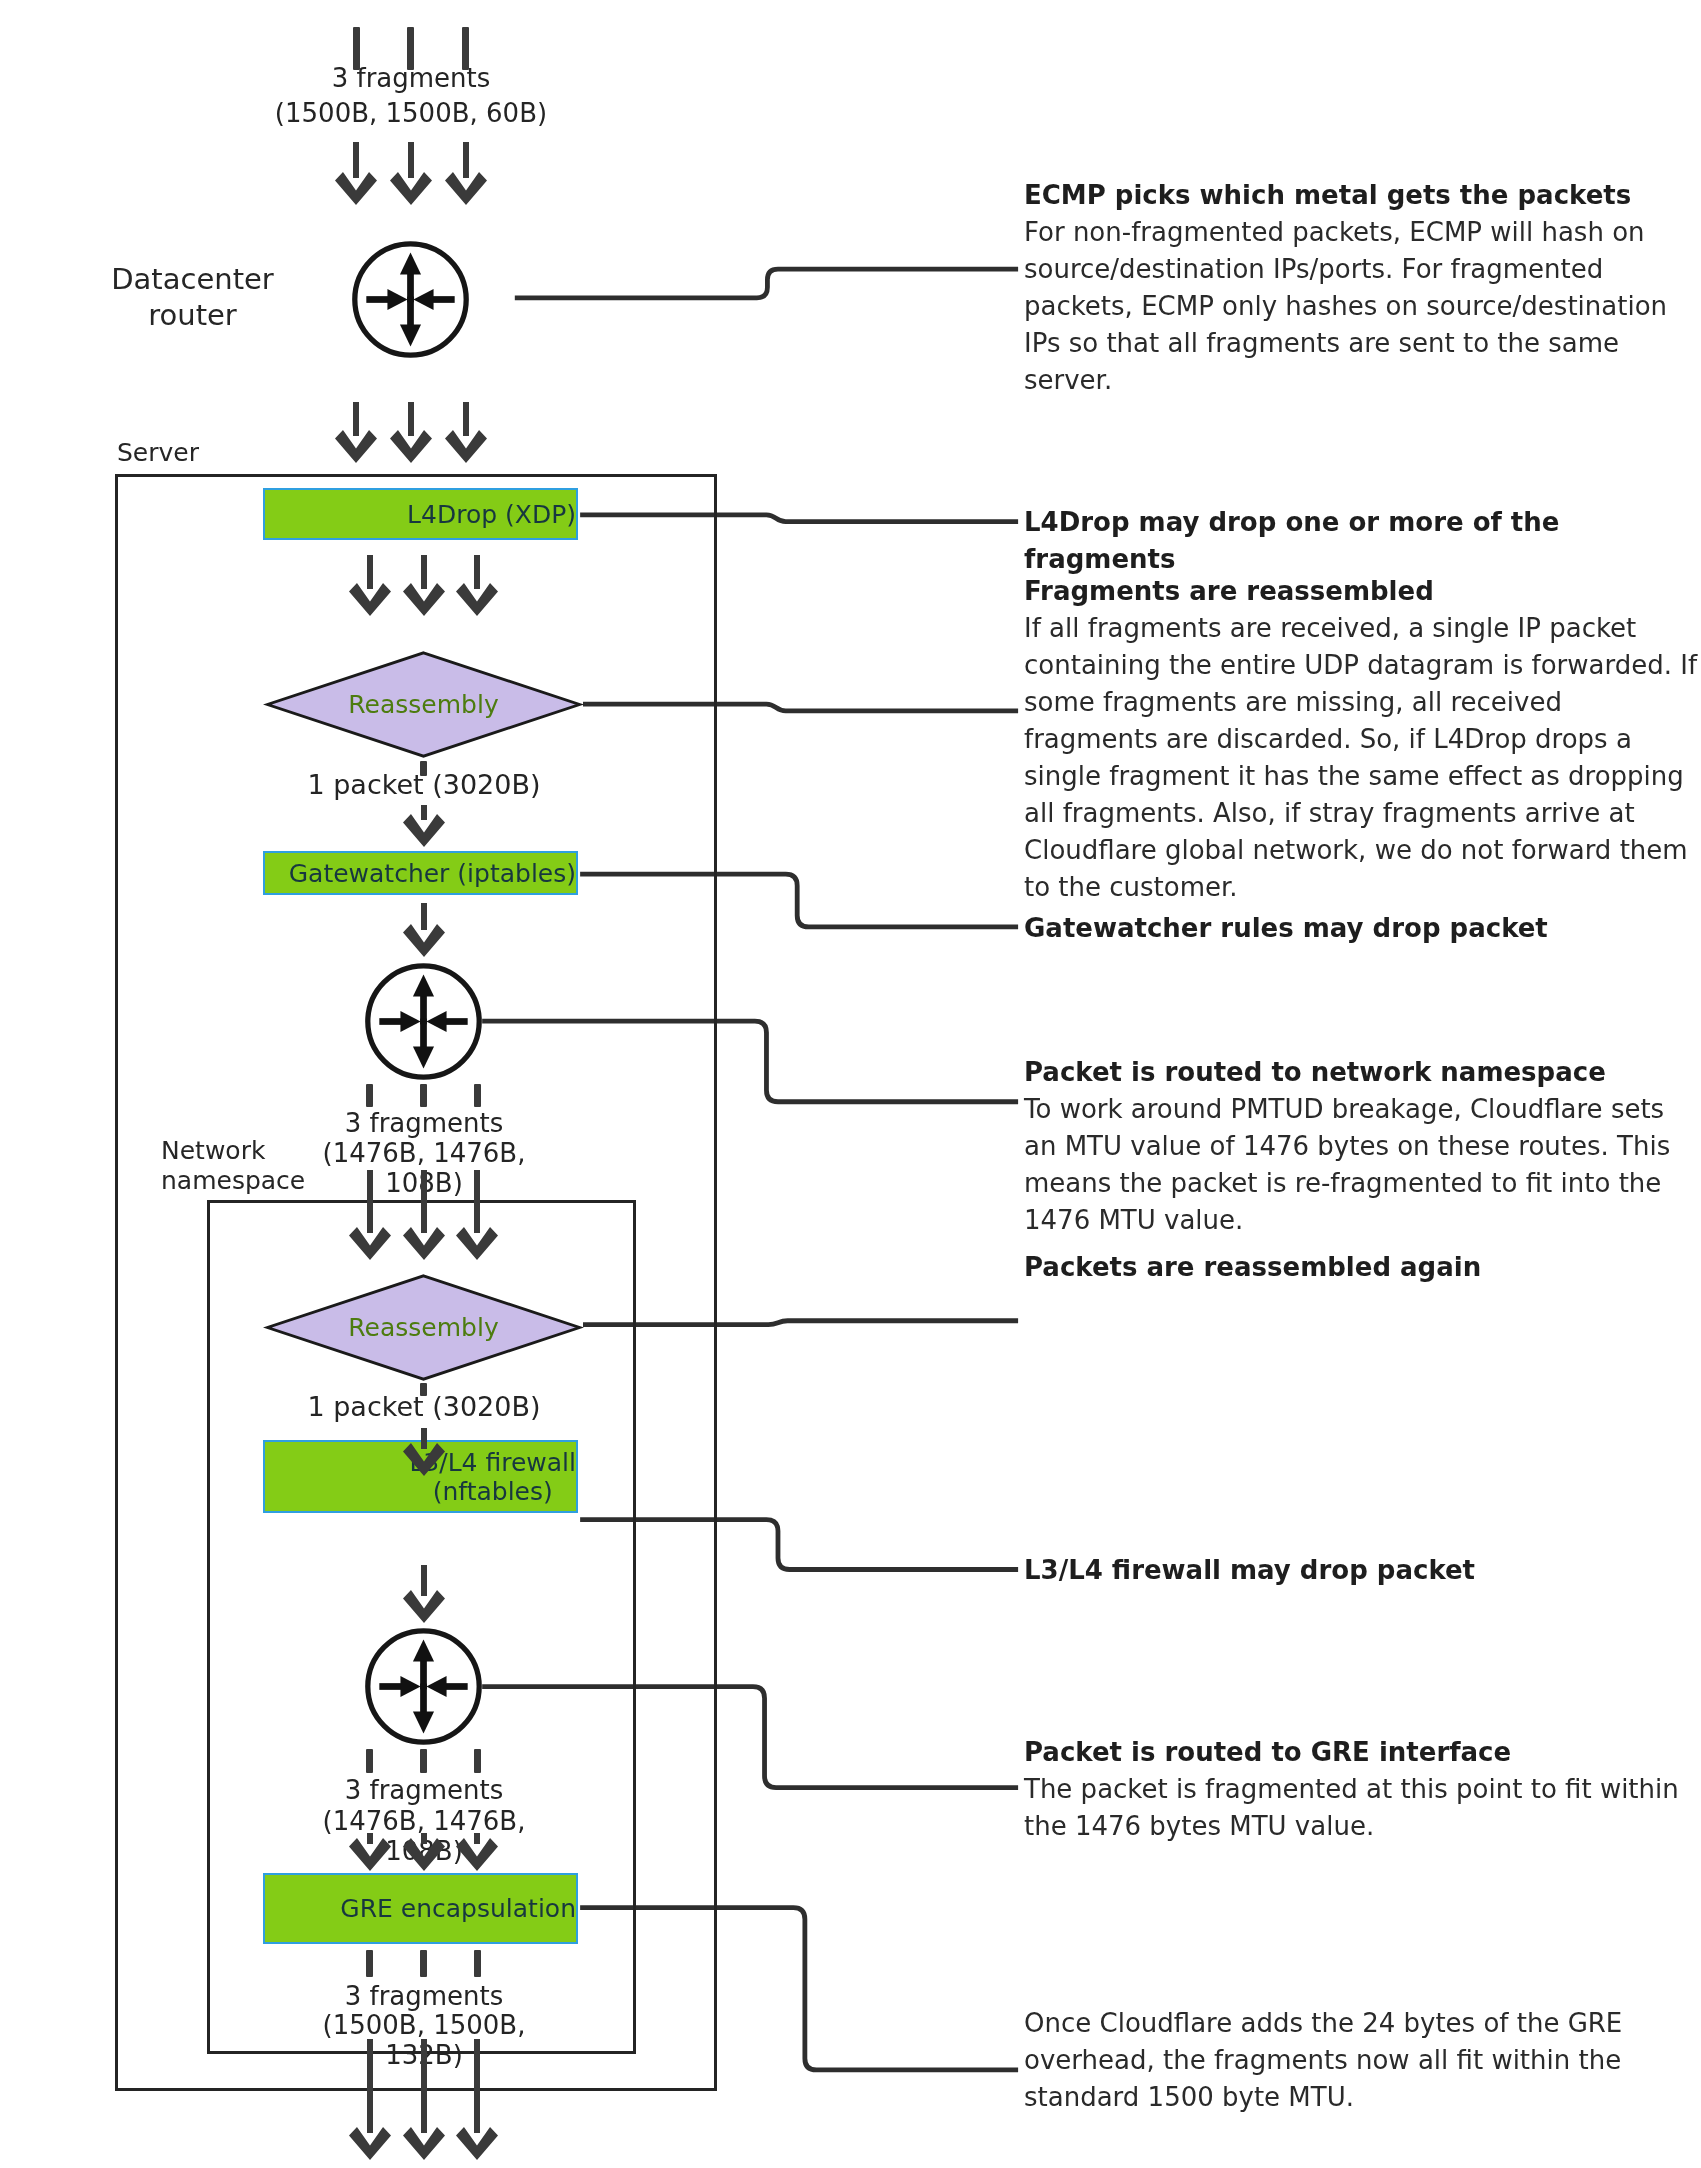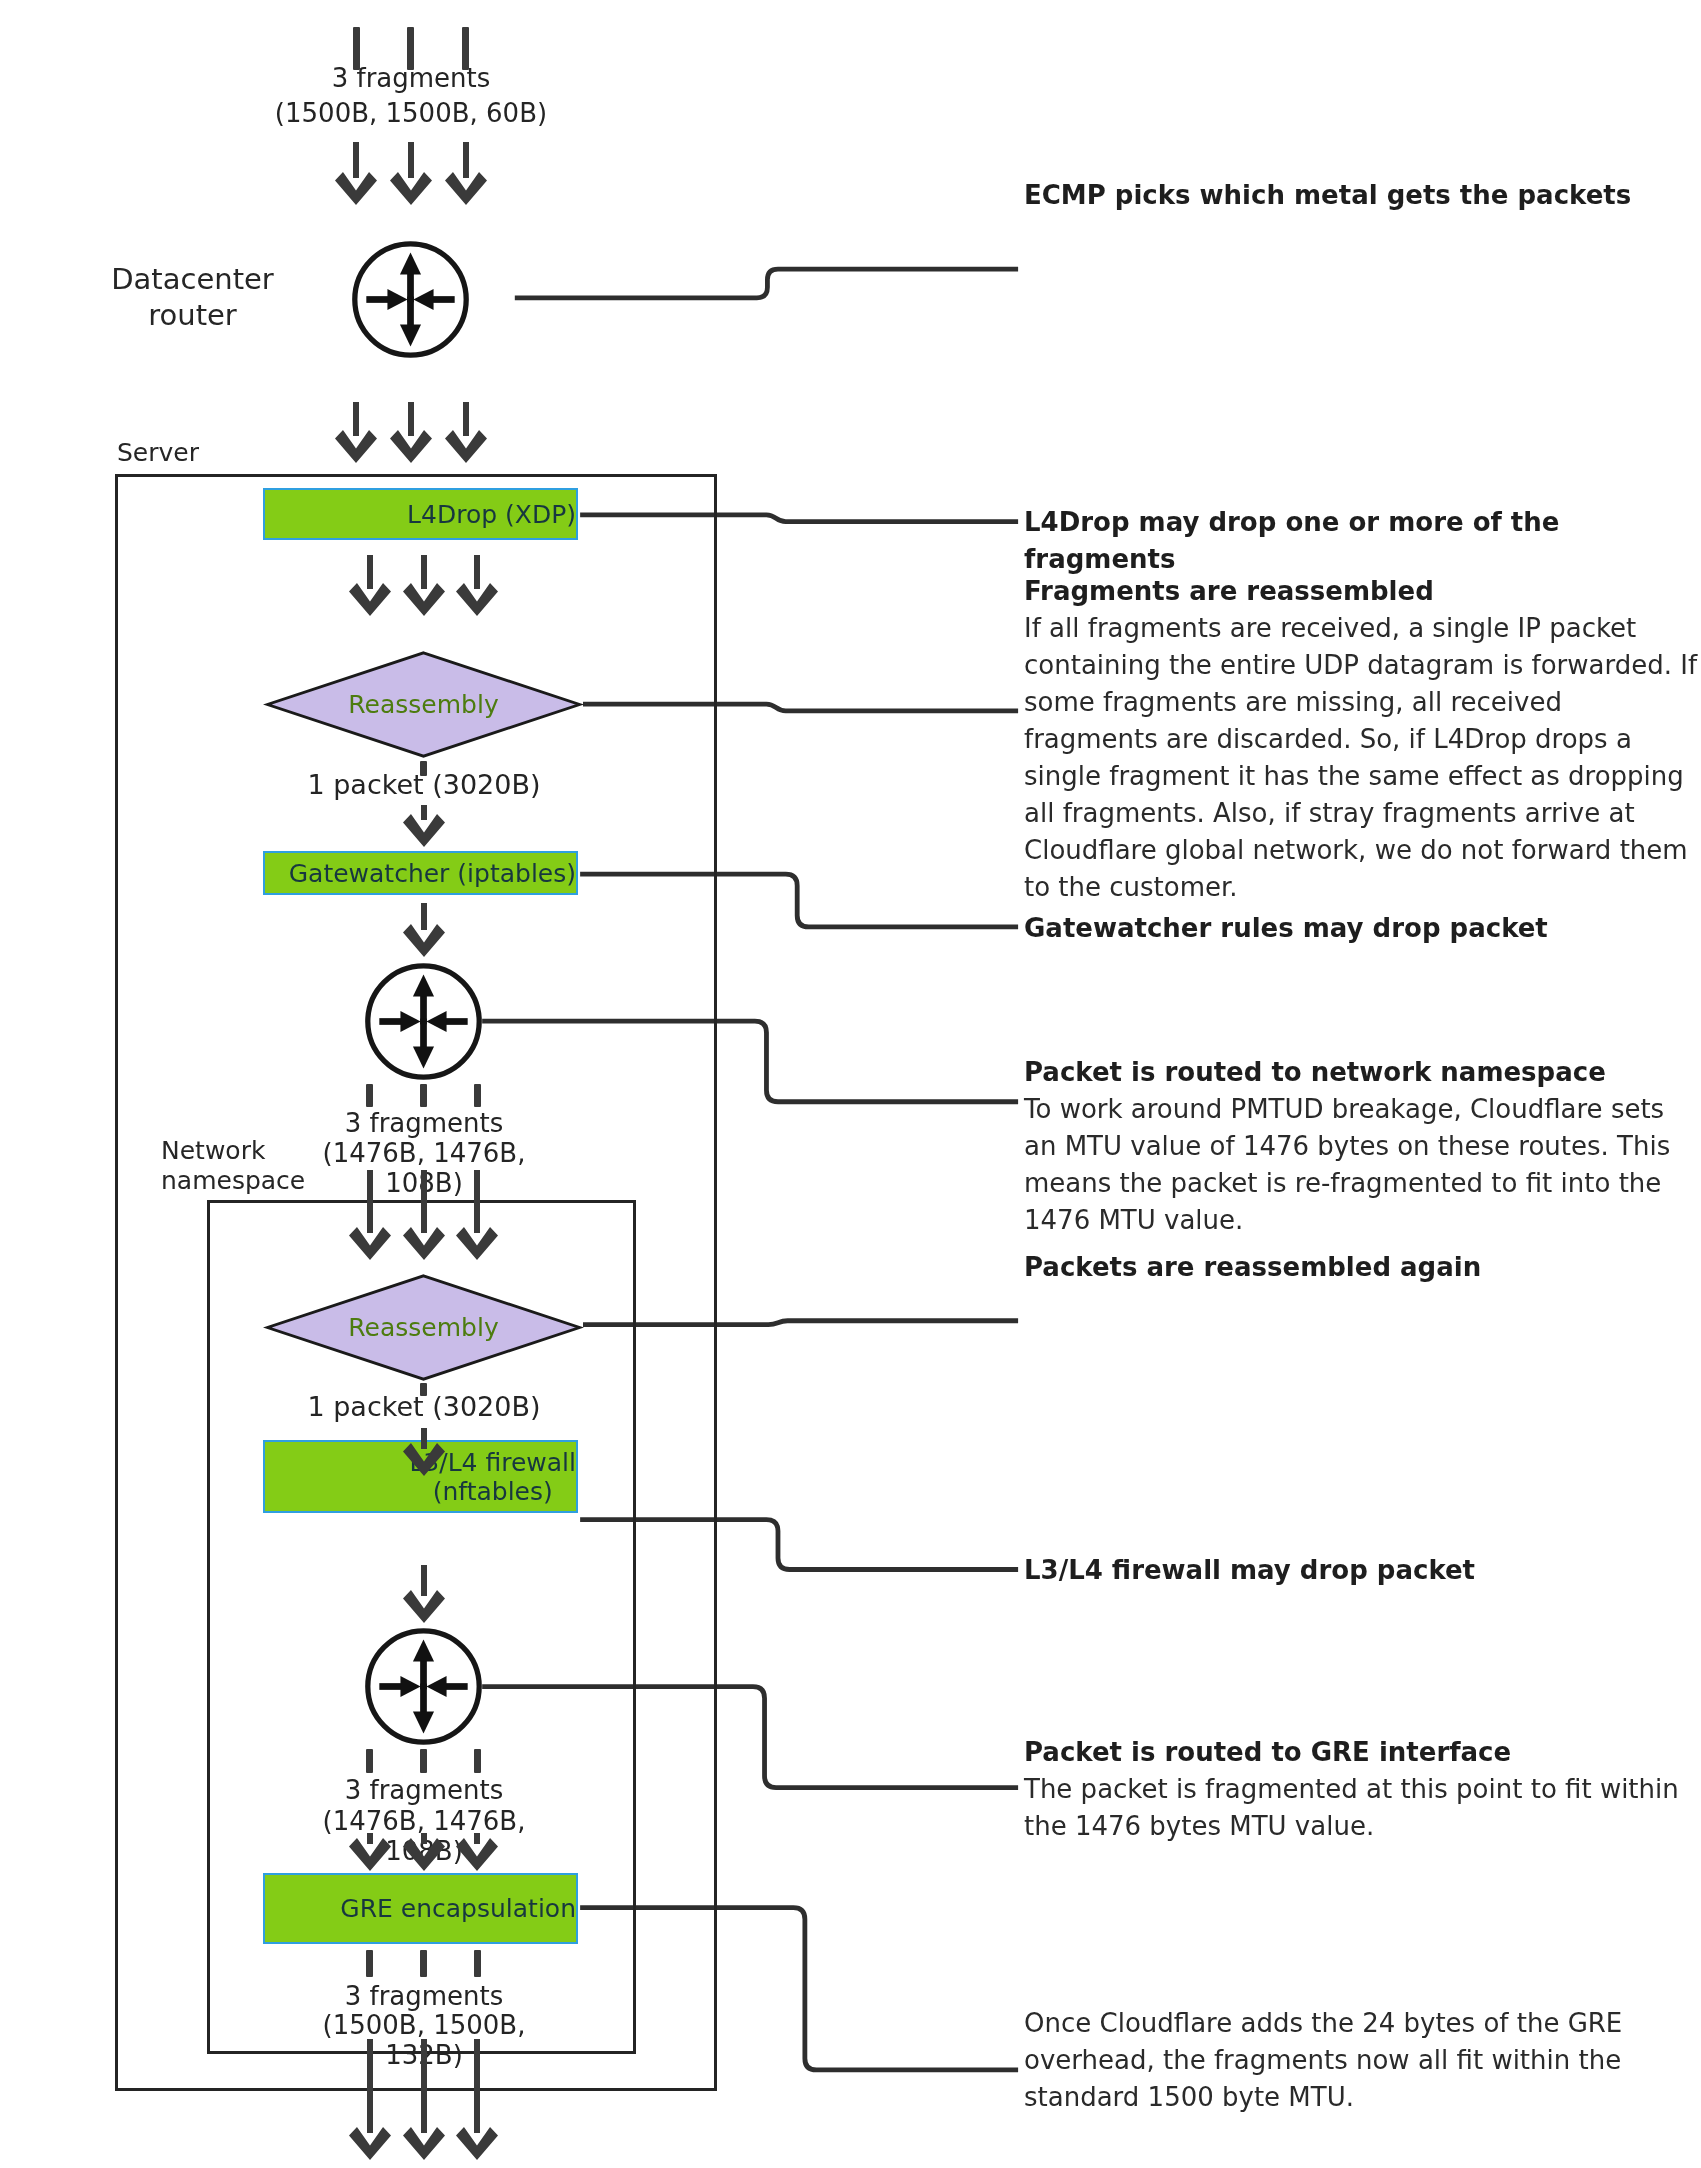--- a/index.html
+++ b/index.html
@@ -207,20 +207,21 @@
 
   <div class="lbl flowtext center" style="left:280px;top:1981px;width:288px;">3 fragments</div>
   <div class="lbl flowtext center" style="left:280px;top:2010px;width:288px;">(1500B, 1500B, 132B)</div>
 
   <div class="arrow" style="left:349px;top:2039px;height:121px;"></div>
   <div class="arrow" style="left:403px;top:2039px;height:121px;"></div>
   <div class="arrow" style="left:456px;top:2039px;height:121px;"></div>
 
   <div class="note" style="top:177px;">
     <div class="h">ECMP picks which metal gets the packets</div>
+    <div>For non-fragmented packets, ECMP will hash on source/destination IPs/ports. For fragmented packets, ECMP only hashes on source/destination IPs so that all fragments are sent to the same server.</div>
   </div>
 
   <div class="note" style="top:504px;">
     <div class="h">L4Drop may drop one or more of the fragments</div>
   </div>
 
   <div class="note" style="top:573px;">
     <div class="h">Fragments are reassembled</div>
     <div>If all fragments are received, a single IP packet containing the entire UDP datagram is forwarded. If some fragments are missing, all received fragments are discarded. So, if L4Drop drops a single fragment it has the same effect as dropping all fragments. Also, if stray fragments arrive at Cloudflare global network, we do not forward them to the customer.</div>
   </div>

